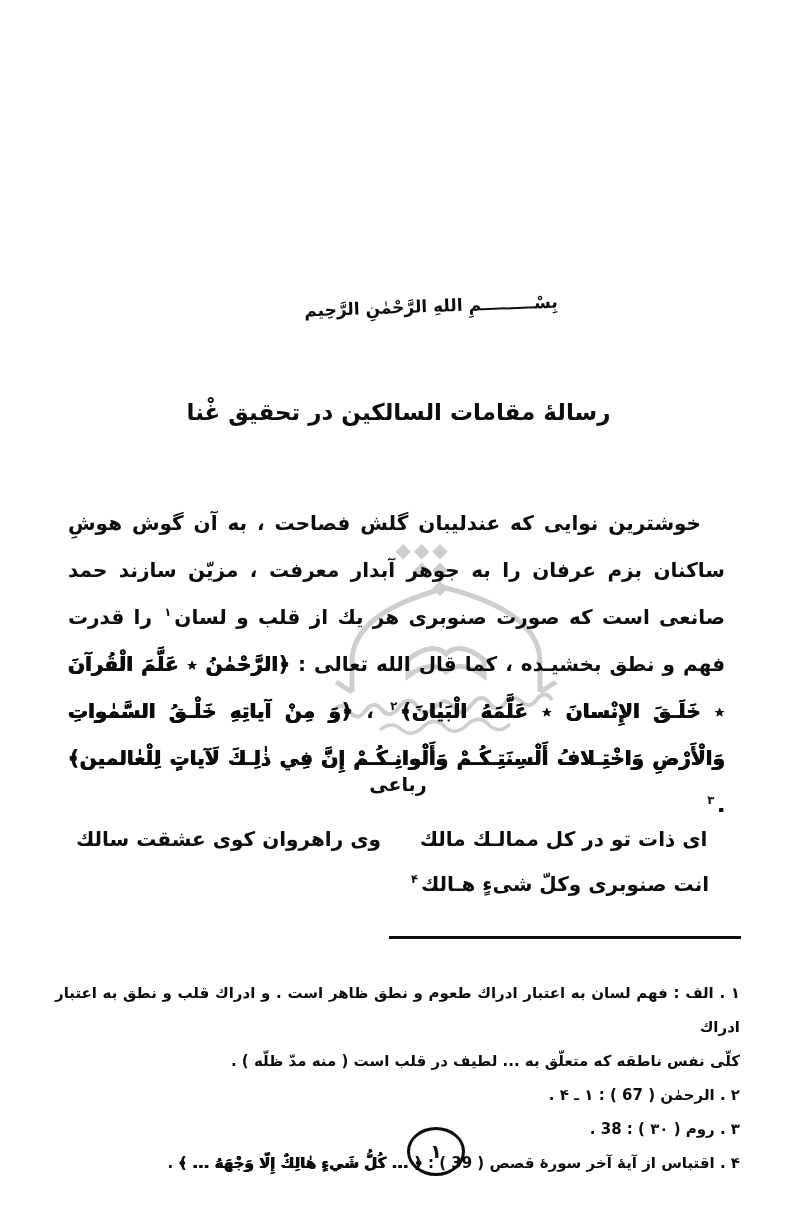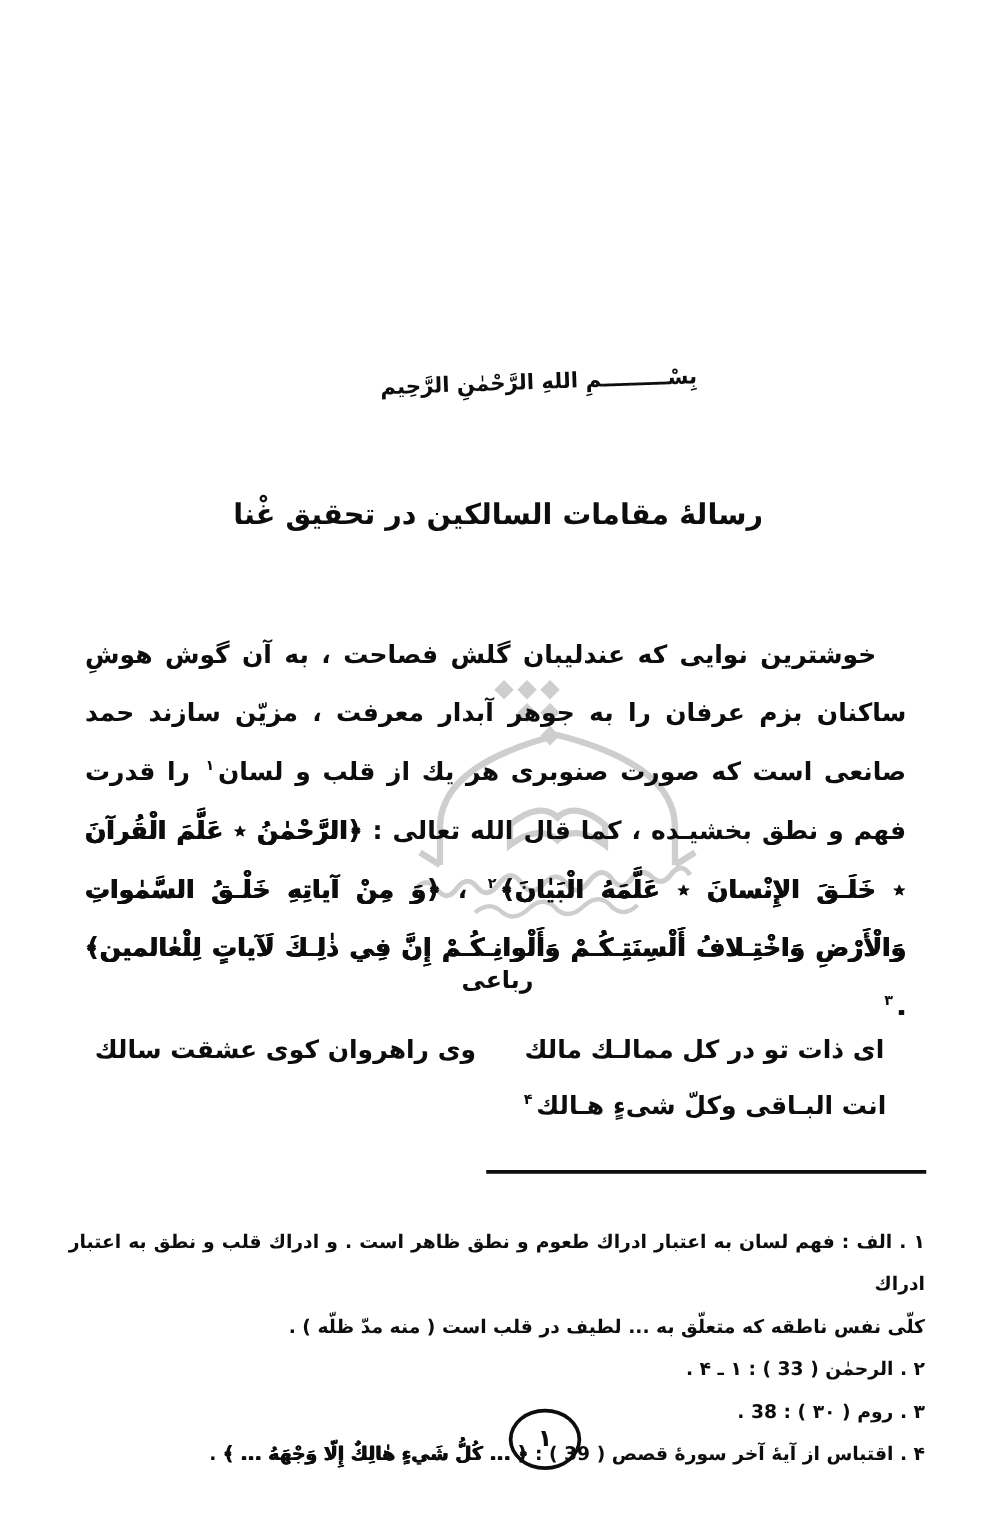--- a/index.html
+++ b/index.html
@@ -127,33 +127,33 @@
     <p class="body-text"><span class="seg-normal">خوشترین نوایی که عندلیبان گلش فصاحت ، به آن گوش هوشِ ساکنان بزم عرفان را به جوهر آبدار معرفت ، مزیّن سازند حمد صانعی است که صورت صنوبری هر یك از قلب و لسان</span><span class="seg-sup">۱</span><span class="seg-normal"> را قدرت فهم و نطق بخشیـده ، کما قال الله تعالی : </span><span class="seg-quran">﴿الرَّحْمٰنُ ٭ عَلَّمَ الْقُرآنَ ٭ خَلَـقَ الإِنْسانَ ٭ عَلَّمَهُ الْبَیٰانَ﴾</span><span class="seg-sup">۲</span><span class="seg-normal"> ، </span><span class="seg-quran">﴿وَ مِنْ آیاتِهِ خَلْـقُ السَّمٰواتِ وَالْأَرْضِ وَاخْتِـلافُ أَلْسِنَتِـکُـمْ وَأَلْوانِـکُـمْ إِنَّ فِي ذٰلِـكَ لَآیاتٍ لِلْعٰالمین﴾ .</span><span class="seg-sup">۳</span></p>
 
     <div class="ruba-heading">رباعی</div>
 
     <div class="poem">
       <div class="poem-row">
         <div class="hemistich"><span class="seg-normal">ای ذات تو در کل ممالـك مالك</span></div>
         <div class="hemistich"><span class="seg-normal">وی راهروان کوی عشقت سالك</span></div>
       </div>
       <div class="poem-row">
-        <div class="hemistich"><span class="seg-normal">انت البـاقی وکلّ شیءٍ هـالك</span><span class="seg-sup">۴</span></div>
+        <div class="hemistich"><span class="seg-normal">انت صنوبری وکلّ شیءٍ هـالك</span><span class="seg-sup">۴</span></div>
       </div>
     </div>
 
     <div class="fn-rule"></div>
 
     <div class="footnotes">
       <div>
         <span class="fn-line"><span class="seg-normal">۱ . الف : فهم لسان به اعتبار ادراك طعوم و نطق ظاهر است . و ادراك قلب و نطق به اعتبار ادراك</span></span>
         <span class="fn-line indent"><span class="seg-normal">کلّی نفس ناطقه که متعلّق به ... لطیف در قلب است ( منه مدّ ظلّه ) .</span></span>
       </div>
       <div>
-        <span class="fn-line"><span class="seg-normal">۲ . الرحمٰن ( 33 ) : ۱ ـ ۴ .</span></span>
+        <span class="fn-line"><span class="seg-normal">۲ . الرحمٰن ( 67 ) : ۱ ـ ۴ .</span></span>
       </div>
       <div>
         <span class="fn-line"><span class="seg-normal">۳ . روم ( ۳۰ ) : 38 .</span></span>
       </div>
       <div>
         <span class="fn-line"><span class="seg-normal">۴ . اقتباس از آیهٔ آخر سورهٔ قصص ( 39 ) : </span><span class="seg-quran">﴿ ... کُلُّ شَيءٍ هٰالِكٌ إِلّا وَجْهَهُ ... ﴾</span><span class="seg-normal"> .</span></span>
       </div>
     </div>
 
     <div class="page-number">۱</div>

